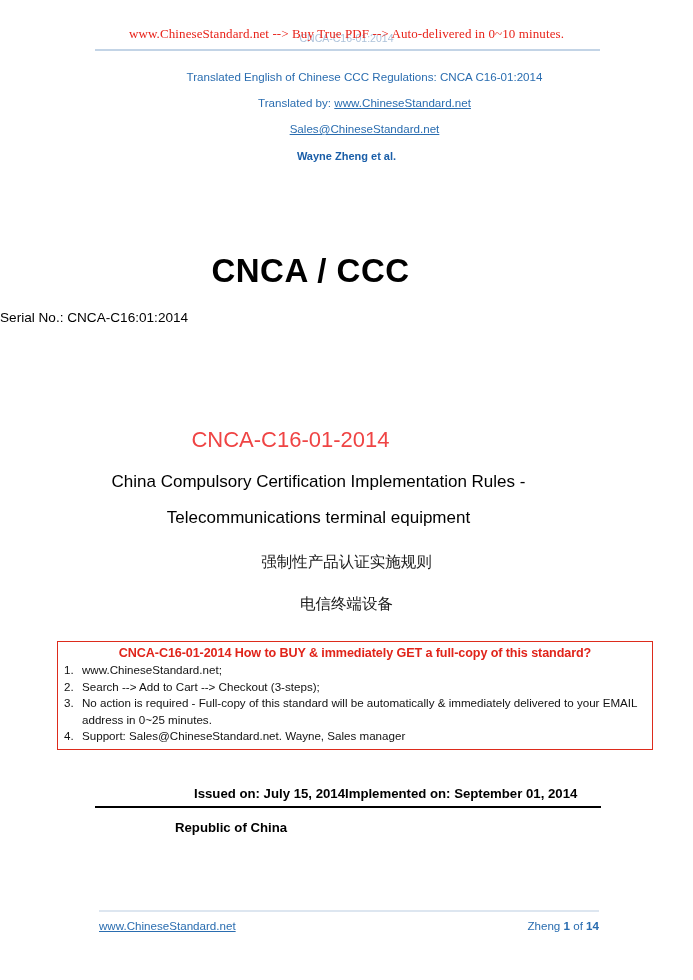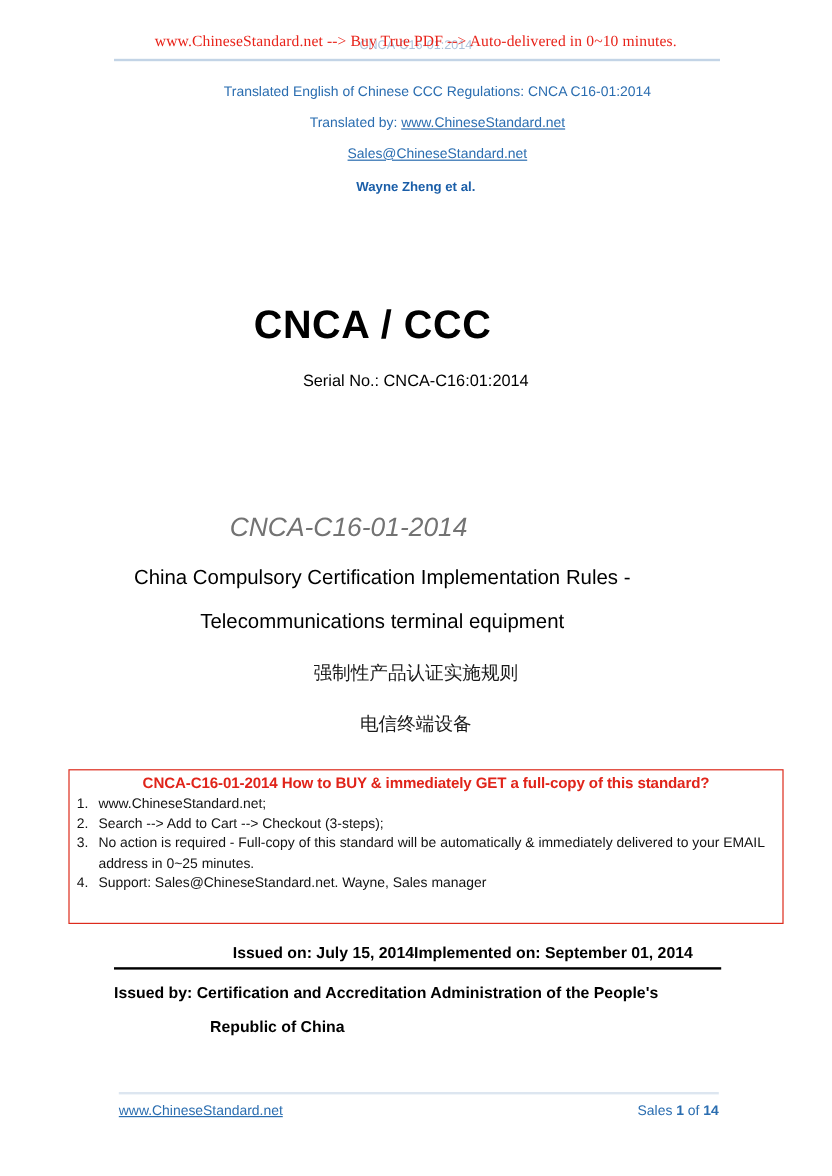--- a/index.html
+++ b/index.html
@@ -101,37 +101,36 @@
     font-weight: bold;
     color: #000000;
     letter-spacing: 0.5px;
     font-family: "Liberation Sans", sans-serif;
   }
   .serial-no {
     position: absolute;
     left: 0;
     top: 310px;
     width: 693px;
-    text-align: center;
+    text-align: left;
     font-size: 13.6px;
     color: #000000;
     font-family: "Liberation Sans", sans-serif;
   }
 
   
   .std-code {
     position: absolute;
     left: 0;
     top: 427px;
     width: 581px;
     text-align: center;
     font-size: 22px;
-    color: #737373;
-    font-family: "Liberation Sans", sans-serif;
-    font-style: italic;
+    color: #ef4444;
+    font-family: "Liberation Sans", sans-serif;
   }
   .std-name {
     position: absolute;
     left: 0;
     top: 464px;
     width: 637px;
     text-align: center;
     font-size: 17px;
     color: #000000;
     line-height: 36px;
@@ -148,21 +147,21 @@
     line-height: 42px;
     font-family: Liberation Sans, sans-serif;
   }
 
   
   .promo-box {
     position: absolute;
     left: 57px;
     top: 641px;
     width: 596px;
-    height: 129px;
+    height: 109px;
     border: 1.6px solid #dd2b1c;
     box-sizing: border-box;
     background: #ffffff;
   }
   .promo-title {
     margin: 4px 0 2px 0;
     text-align: center;
     color: #e0241a;
     font-size: 12.6px;
     font-weight: bold;
@@ -316,25 +315,24 @@
       </div>
     </div>
   </div>
 
   <div class="issue-row">
     <div class="issued-on">Issued on: July 15, 2014</div>
     <div class="implemented-on">Implemented on: September 01, 2014</div>
   </div>
   <div class="issue-rule"></div>
   <div class="issued-by">
-    <div>Issued by: Certification and Accreditation Administration of the People's</div>
     <div class="issued-by-l2">Republic of China</div>
   </div>
 
   <div class="footer-rule"></div>
   <div class="footer">
     <span class="footer-link">www.ChineseStandard.net</span>
     <span class="footer-page">
-      <span>Sales </span><b>1</b><span> of </span><b>14</b>
+      <span>Zheng </span><b>1</b><span> of </span><b>14</b>
     </span>
   </div>
 
 </div>
 
 </body></html>

